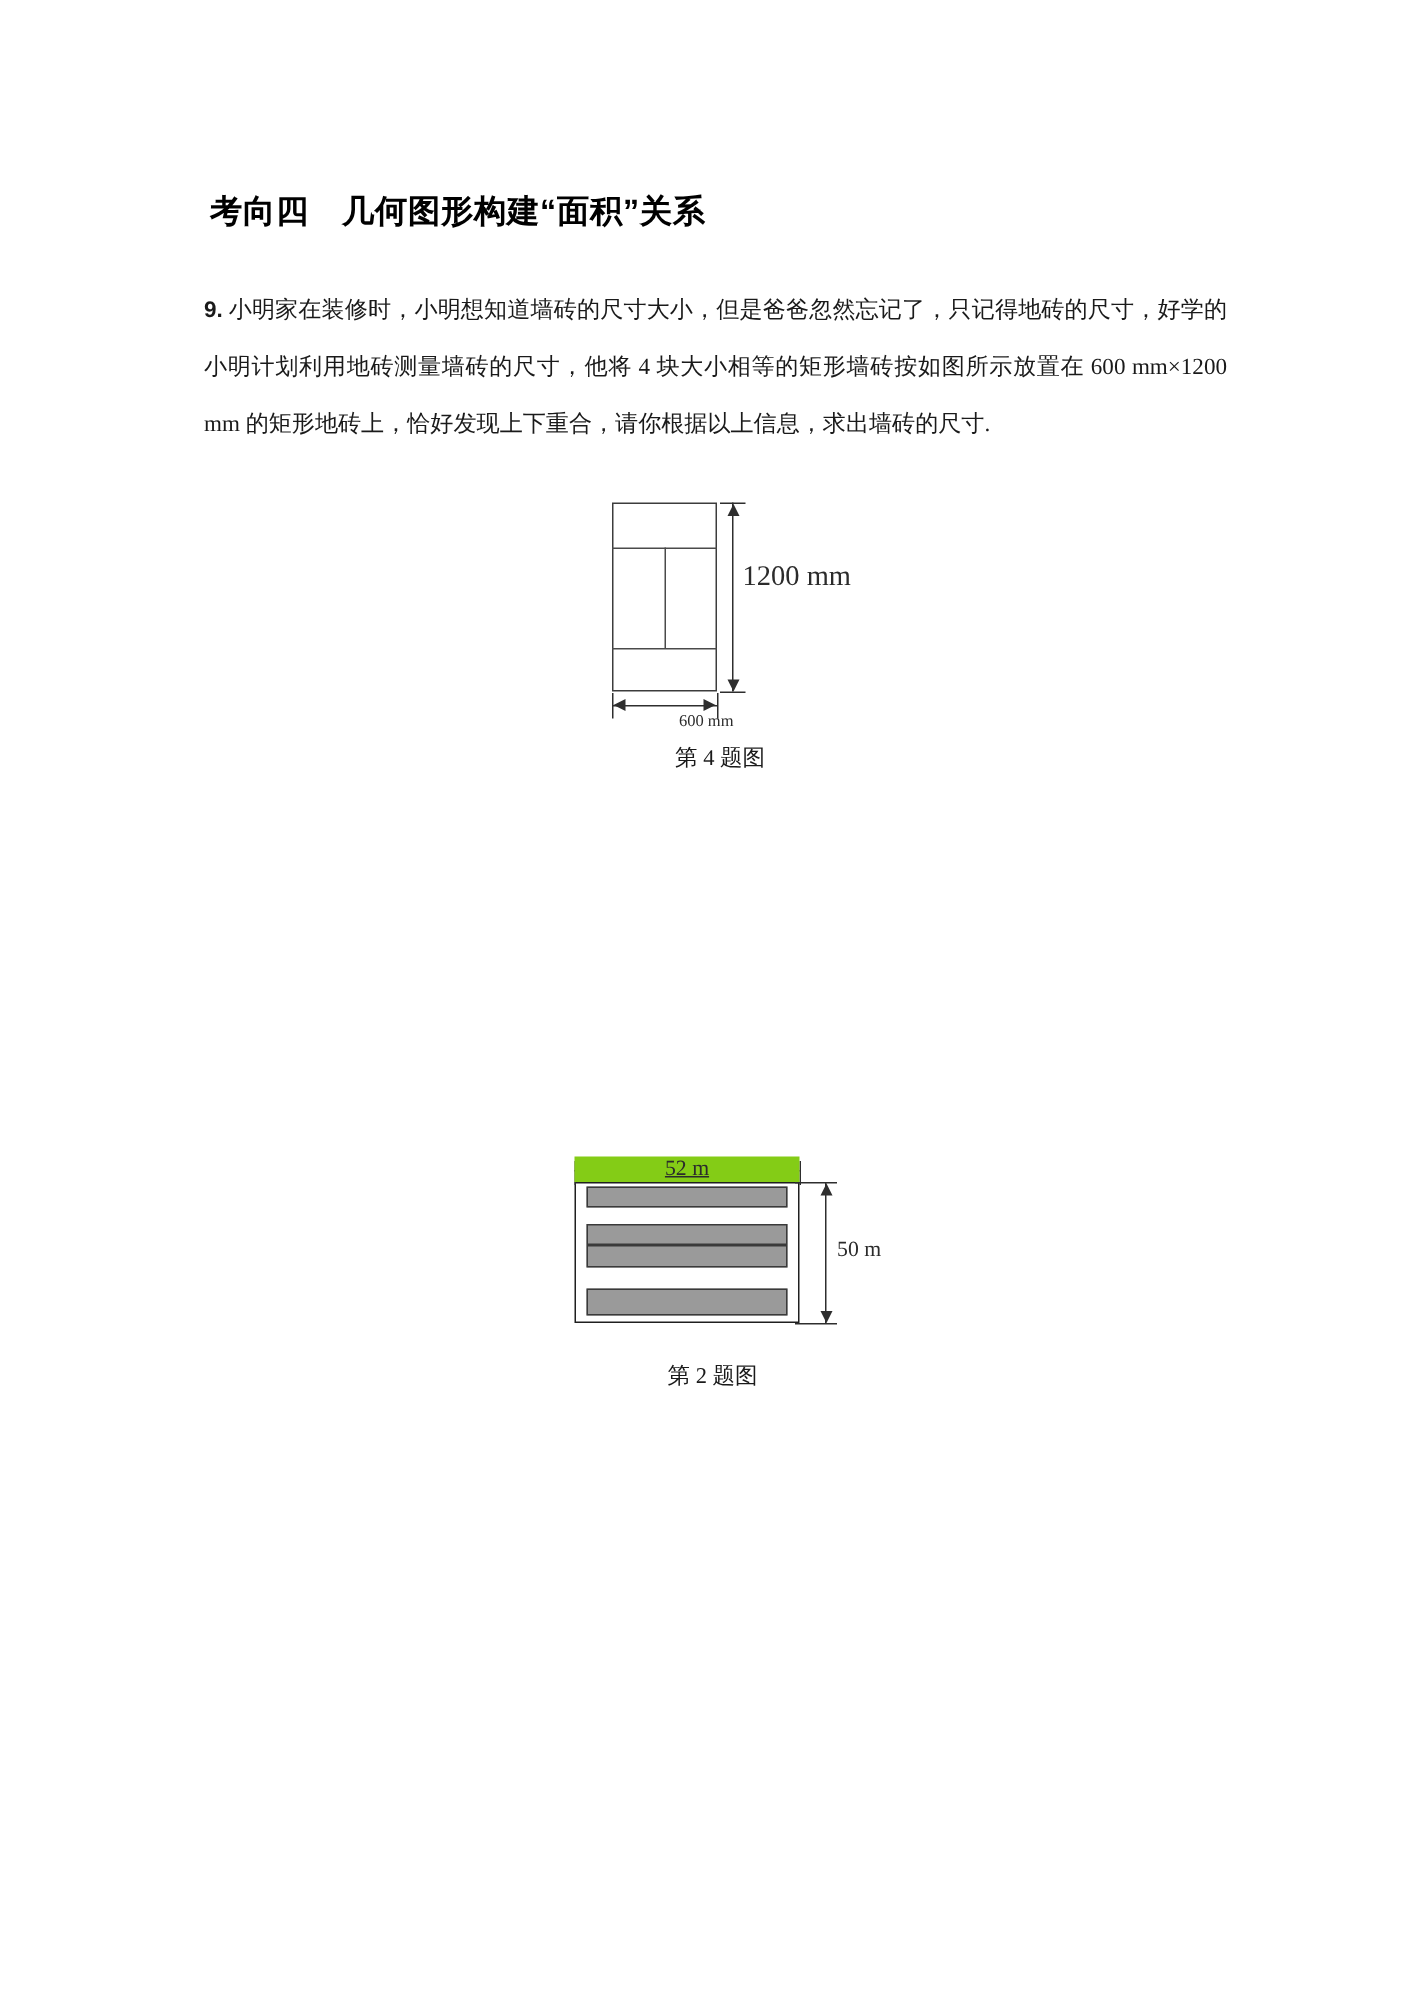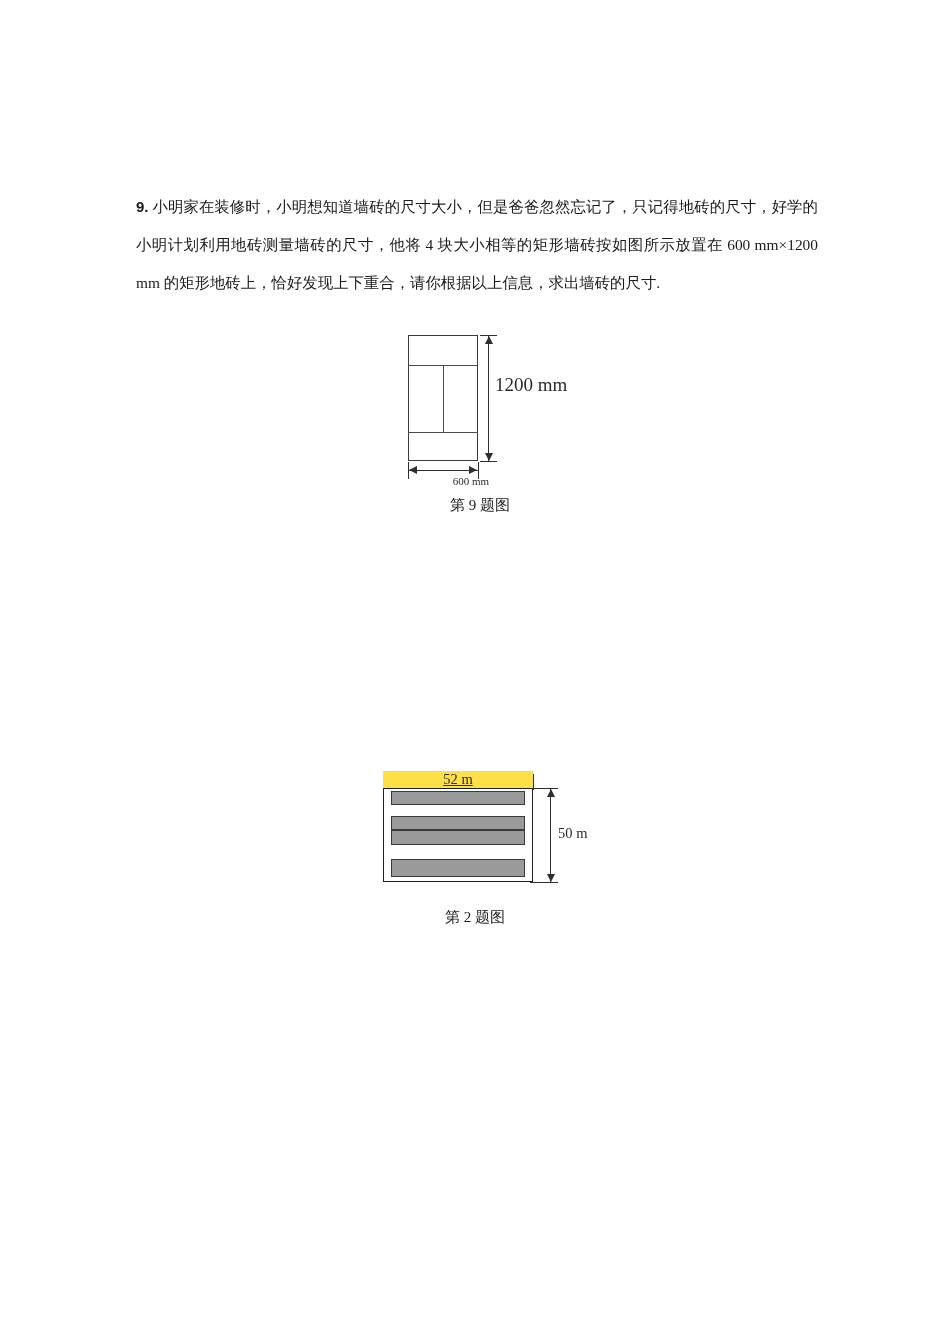--- a/index.html
+++ b/index.html
@@ -250,21 +250,21 @@
   .fig10-arrow-l { left: 24px; border-right: 8px solid #2e2e2e; }
   .fig10-arrow-r { left: 164px; border-left: 8px solid #2e2e2e; }
   .fig10-hdim-label {
     position: absolute;
     left: 23px;
     top: -1px;
     width: 150px;
     text-align: center;
     font-size: 14.5px;
     color: #2b2b2b;
-    background: #fde047;
+    background: #84cc16;
     padding: 0 2px;
     box-sizing: border-box;
     white-space: nowrap;
     text-decoration: underline;
   }
 
   
   .fig10-vdim {
     position: absolute;
     left: 190px;
@@ -298,20 +298,21 @@
     font-size: 14.5px;
     color: #2b2b2b;
     white-space: nowrap;
   }
 </style>
 </head>
 <body>
 
 <div class="page">
 
+  <div class="section-heading">考向四　几何图形构建“面积”关系</div>
 
   <div class="problem" id="problem-9">
     <p><span class="qnum">9.</span> <span>小明家在装修时，小明想知道墙砖的尺寸大小，但是爸爸忽然忘记了，只记得地砖的尺寸，好学的小明计划利用地砖测量墙砖的尺寸，他将 4 块大小相等的矩形墙砖按如图所示放置在 600 mm×1200 mm 的矩形地砖上，恰好发现上下重合，请你根据以上信息，求出墙砖的尺寸.</span></p>
   </div>
 
   <div id="figure-9">
     <div class="fig9-rect"></div>
     <div class="fig9-hline top"></div>
     <div class="fig9-hline bottom"></div>
     <div class="fig9-vline"></div>
@@ -324,21 +325,21 @@
     <div class="fig9-vdim-label">1200 mm</div>
 
     <div class="fig9-hdim"></div>
     <div class="fig9-hdim-tick-l"></div>
     <div class="fig9-hdim-tick-r"></div>
     <div class="arrow-left"></div>
     <div class="arrow-right"></div>
     <div class="fig9-hdim-label">600 mm</div>
   </div>
 
-  <div class="fig-caption" id="caption-9">第 9 题图</div>
+  <div class="fig-caption" id="caption-9">第 4 题图</div>
 
 
   <div id="figure-10">
     <div class="fig10-rect"></div>
 
     <div class="bar" style="top:19px;height:14px;"></div>
     <div class="bar" style="top:44px;height:14px;"></div>
     <div class="bar" style="top:58px;height:15px;"></div>
     <div class="bar" style="top:87px;height:18px;"></div>
 

